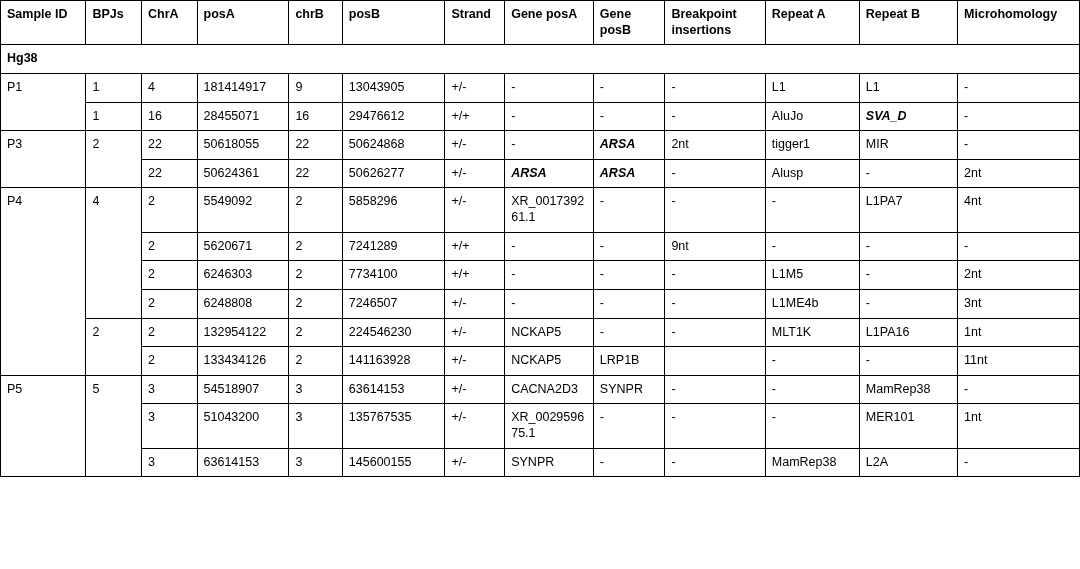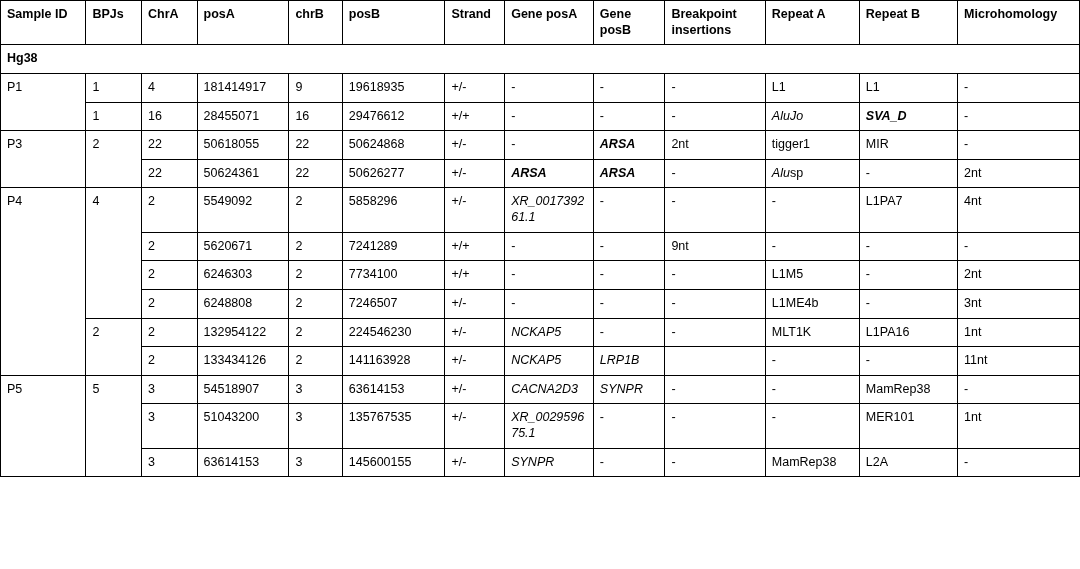--- a/index.html
+++ b/index.html
@@ -36,21 +36,21 @@
     overflow-wrap: break-word;
   }
   table.data-table th {
     font-weight: bold;
     vertical-align: top;
   }
   .section-row td {
     font-weight: bold;
     margin-top: 48px;
   }
-  .italic { font-style: italic; }
+  .italic { }
   .bold-italic { font-weight: bold; font-style: italic; }
   
   col.c0 { width: 80px; }
   col.c1 { width: 52px; }
   col.c2 { width: 52px; }
   col.c3 { width: 86px; }
   col.c4 { width: 50px; }
   col.c5 { width: 96px; }
   col.c6 { width: 56px; }
   col.c7 { width: 83px; }
@@ -100,21 +100,21 @@
     <tbody id="table-body">
         <tr class="section-row">
           <td colspan="13">Hg38</td>
         </tr>
         <tr>
           <td rowspan="2">P1</td>
           <td rowspan="1">1</td>
           <td>4</td>
           <td>181414917</td>
           <td>9</td>
-          <td>19618935</td>
+          <td>13043905</td>
           <td>+/-</td>
           <td class="">-</td>
           <td class="">-</td>
           <td>-</td>
           <td class="">L1</td>
           <td class="">L1</td>
           <td>-</td>
         </tr>
         <tr>
           <td rowspan="1">1</td>

